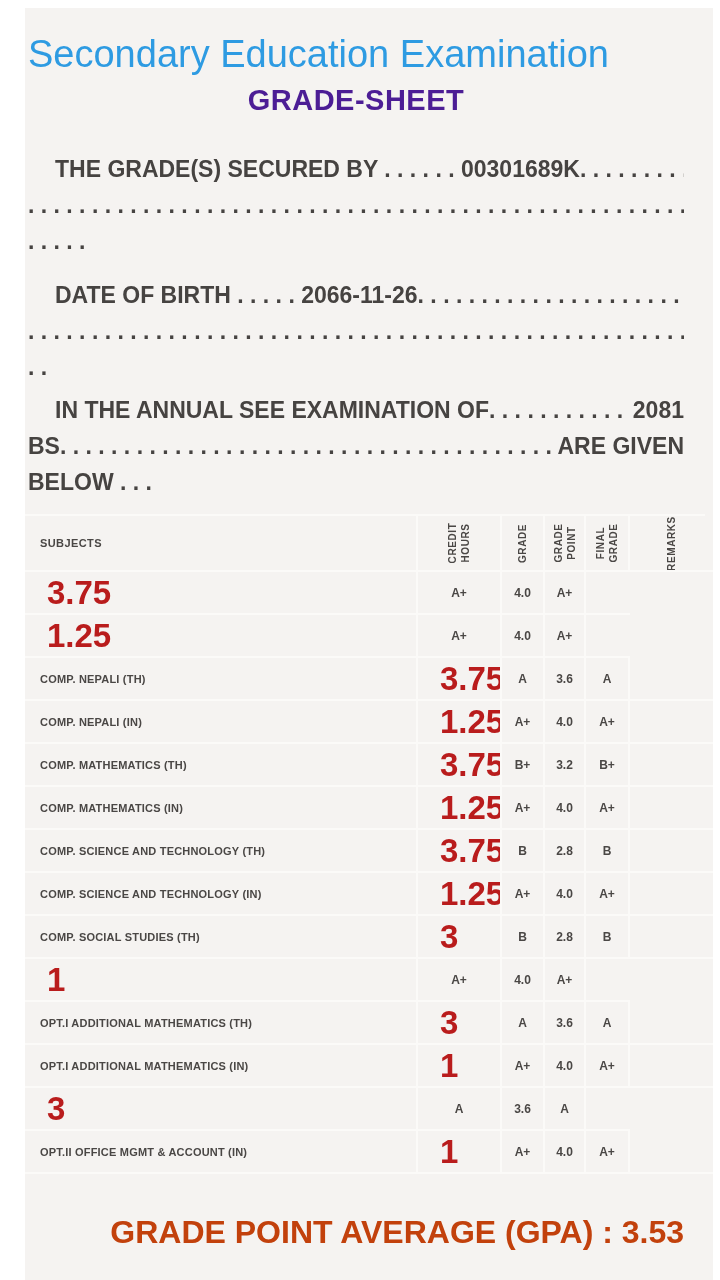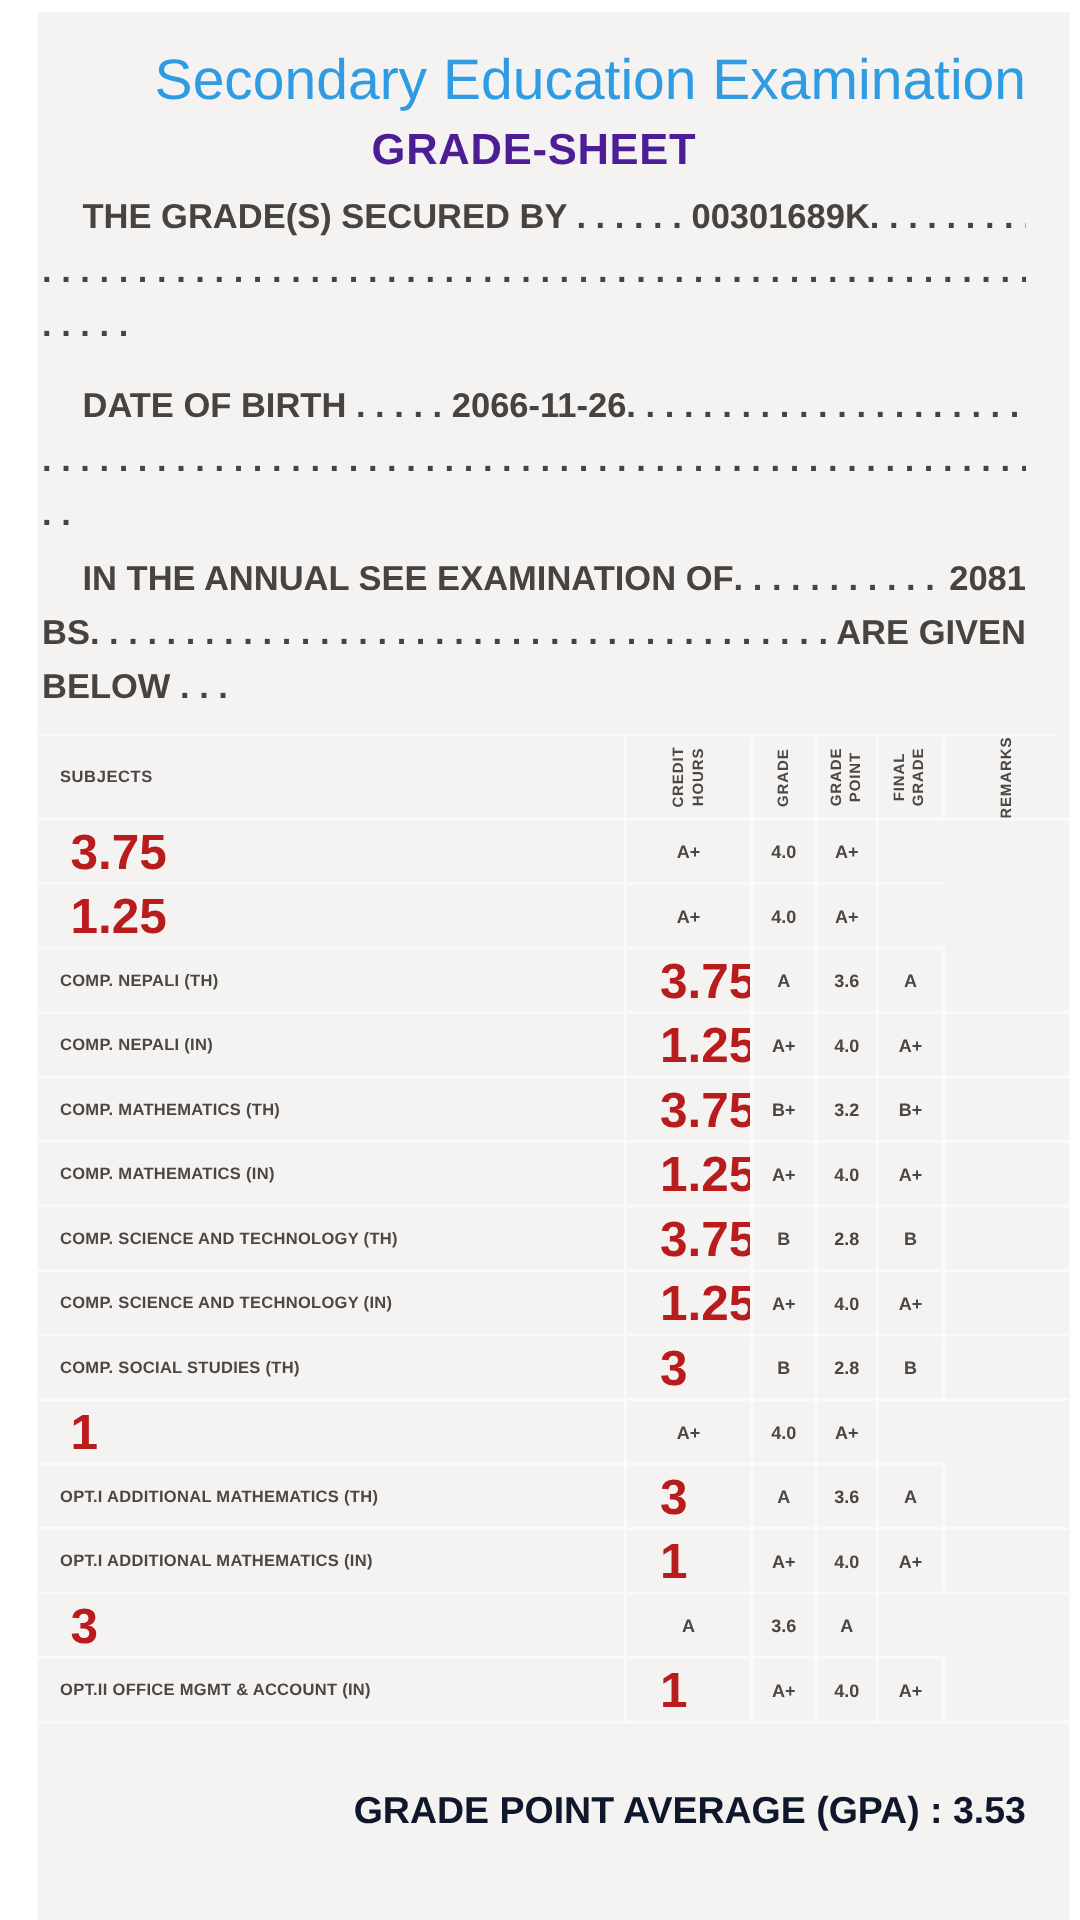--- a/index.html
+++ b/index.html
@@ -11,35 +11,35 @@
   }
   .sheet{
     position:absolute;left:25px;top:8px;
     width:688px;height:1272px;
     background:#f5f3f1;
     color:#454240;
   }
   .content{margin:0 29px 0 3px;}
   .doc-title{
     margin-top:24px;
-    text-align:right;
+    text-align:left;
     font-size:38px;line-height:44px;
     font-weight:400;
     color:#2e9be2;
   }
   .doc-subtitle{
     margin-top:6px;
     text-align:center;
     font-size:29px;line-height:36px;
     font-weight:700;
     letter-spacing:0.5px;
     color:#4c1d95;
   }
   .para{font-size:23px;font-weight:700;color:#464341;}
-  .para.p1{margin-top:8px;}
+  .para.p1{margin-top:33px;}
   .para.p2{margin-top:18px;}
   .para.p3{margin-top:7px;}
   .pline{
     display:flex;
     line-height:36px;
     white-space:nowrap;
     overflow:hidden;
   }
   .pline .indent{padding-left:27px;}
   .pfill{flex:1 1 auto;min-width:0;overflow:hidden;}
@@ -78,23 +78,23 @@
     font-size:11px;font-weight:700;letter-spacing:0.2px;color:#4a4745;
   }
   .c-credit{
     padding-left:22px;
     font-size:33px;font-weight:700;color:#b91c1c;
   }
   .c-mid{justify-content:center;font-size:12px;font-weight:700;color:#4a4745;}
   .gpa-line{
     margin-top:40px;
     text-align:right;
-    font-size:25px;line-height:36px;
+    font-size:32px;line-height:36px;
     font-weight:700;
-    color:#0f172a;
+    color:#c2410c;
   }
 </style>
 </head>
 <body>
 
 <div class="sheet">
   <div class="content">
 
     <div class="doc-title">Secondary Education Examination</div>
     <div class="doc-subtitle">GRADE-SHEET</div>

